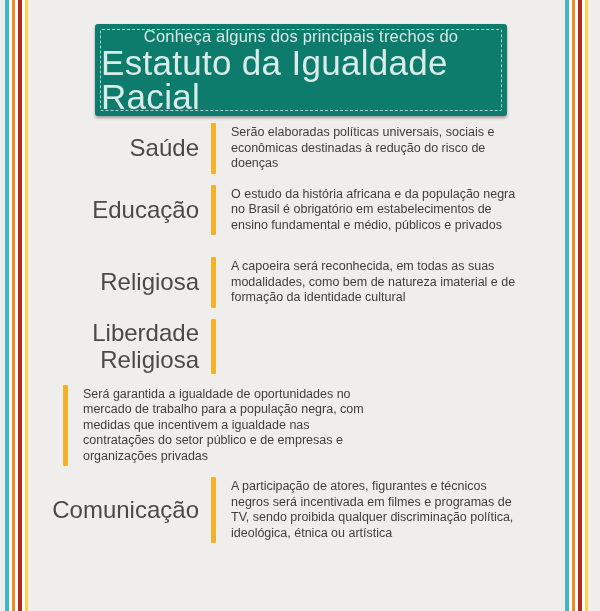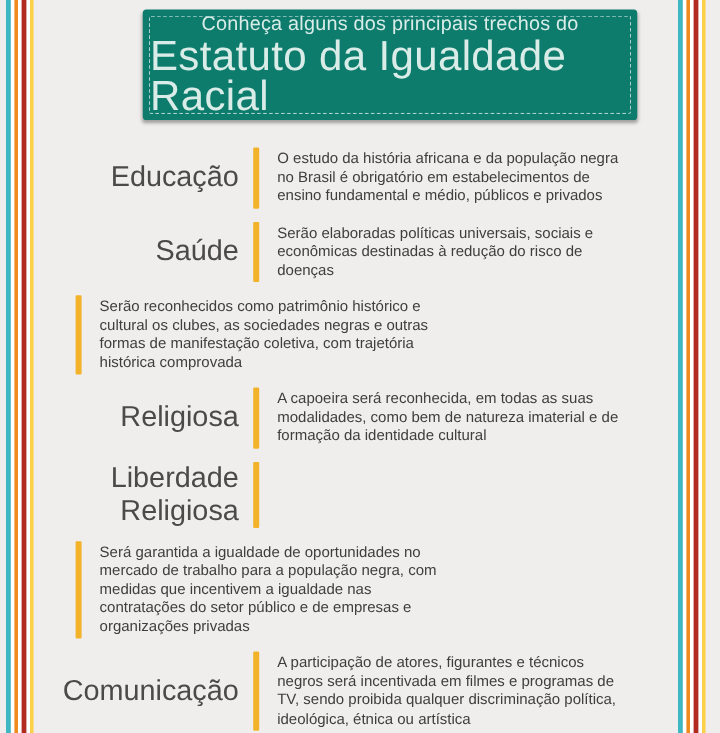--- a/index.html
+++ b/index.html
@@ -30,25 +30,24 @@
   }
   .edge-stripes.left{left:5px;}
   .edge-stripes.right{left:565px;}
   .stripe{width:3.5px;height:100%;}
   .st-teal{background:var(--stripe-teal);}
   .st-orange{background:var(--stripe-orange);}
   .st-red{background:var(--stripe-red);}
   .st-yellow{background:var(--stripe-yellow);}
 
   .header-box{
-    position:absolute;left:95px;top:8px;width:412px;height:92px;
+    position:absolute;left:95px;top:24px;width:412px;height:92px;
     background:var(--header-bg);
     border-radius:3px;
     box-shadow:0 2px 3px rgba(60,60,60,0.45);
-    margin-left:24px;
   }
   .header-inner{
     position:absolute;left:5px;right:5px;top:5px;bottom:5px;
     border:1px dashed rgba(255,255,255,0.65);
     border-radius:2px;
     display:flex;flex-direction:column;align-items:center;justify-content:center;
   }
   .header-line1{
     color:var(--header-text);
     font-size:16.5px;line-height:20px;letter-spacing:0.2px;
@@ -106,34 +105,33 @@
 <div class="header-box">
   <div class="header-inner">
     <div class="header-line1">Conheça alguns dos principais trechos do</div>
     <div class="header-line2">Estatuto da Igualdade Racial</div>
   </div>
 </div>
 
 <div class="content">
 
   <div class="section">
+    <div class="section-title">Saúde</div>
+    <div class="divider-bar"></div>
+    <div class="section-text">Serão elaboradas políticas universais, sociais e econômicas destinadas à redução do risco de doenças</div>
+  </div>
+
+  <div class="section">
     <div class="section-title">Educação</div>
     <div class="divider-bar"></div>
     <div class="section-text">O estudo da história africana e da população negra no Brasil é obrigatório em estabelecimentos de ensino fundamental e médio, públicos e privados</div>
   </div>
 
   <div class="section">
-    <div class="section-title">Saúde</div>
     <div class="divider-bar"></div>
-    <div class="section-text">Serão elaboradas políticas universais, sociais e econômicas destinadas à redução do risco de doenças</div>
-  </div>
-
-  <div class="section">
-    <div class="divider-bar"></div>
-    <div class="section-text">Serão reconhecidos como patrimônio histórico e cultural os clubes, as sociedades negras e outras formas de manifestação coletiva, com trajetória histórica comprovada</div>
   </div>
 
   <div class="section">
     <div class="section-title">Religiosa</div>
     <div class="divider-bar"></div>
     <div class="section-text">A capoeira será reconhecida, em todas as suas modalidades, como bem de natureza imaterial e de formação da identidade cultural</div>
   </div>
 
   <div class="section">
     <div class="section-title">Liberdade Religiosa</div>

